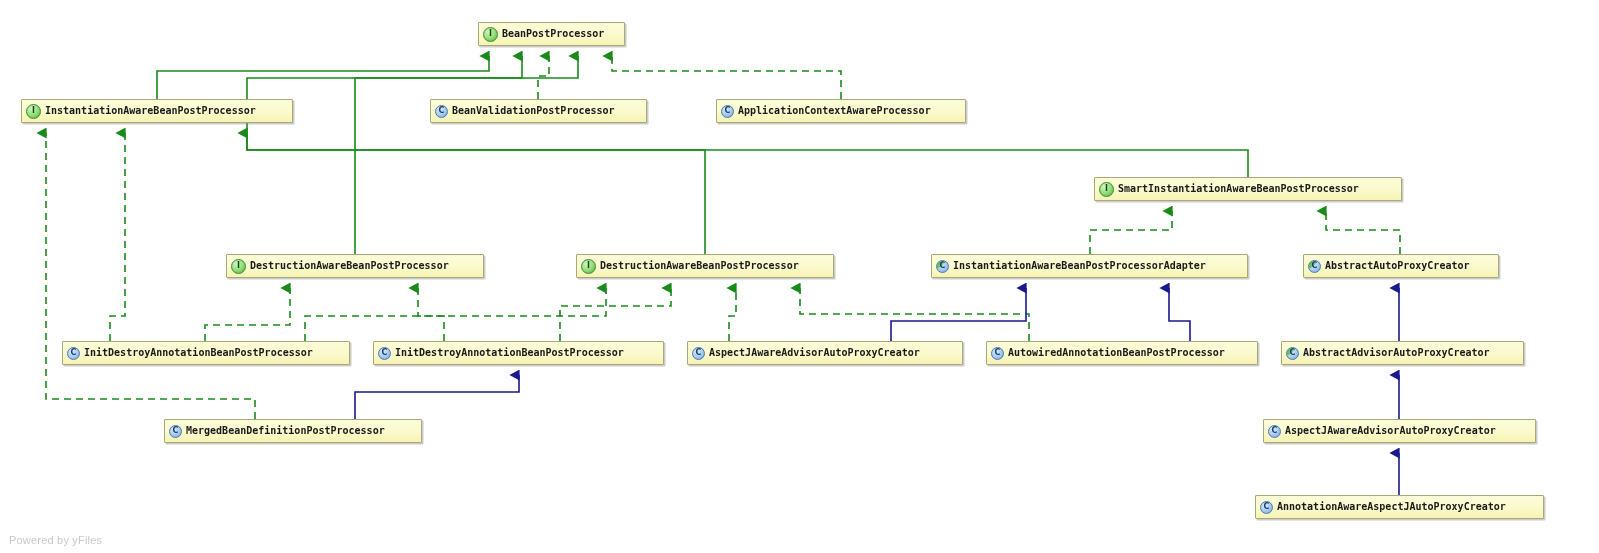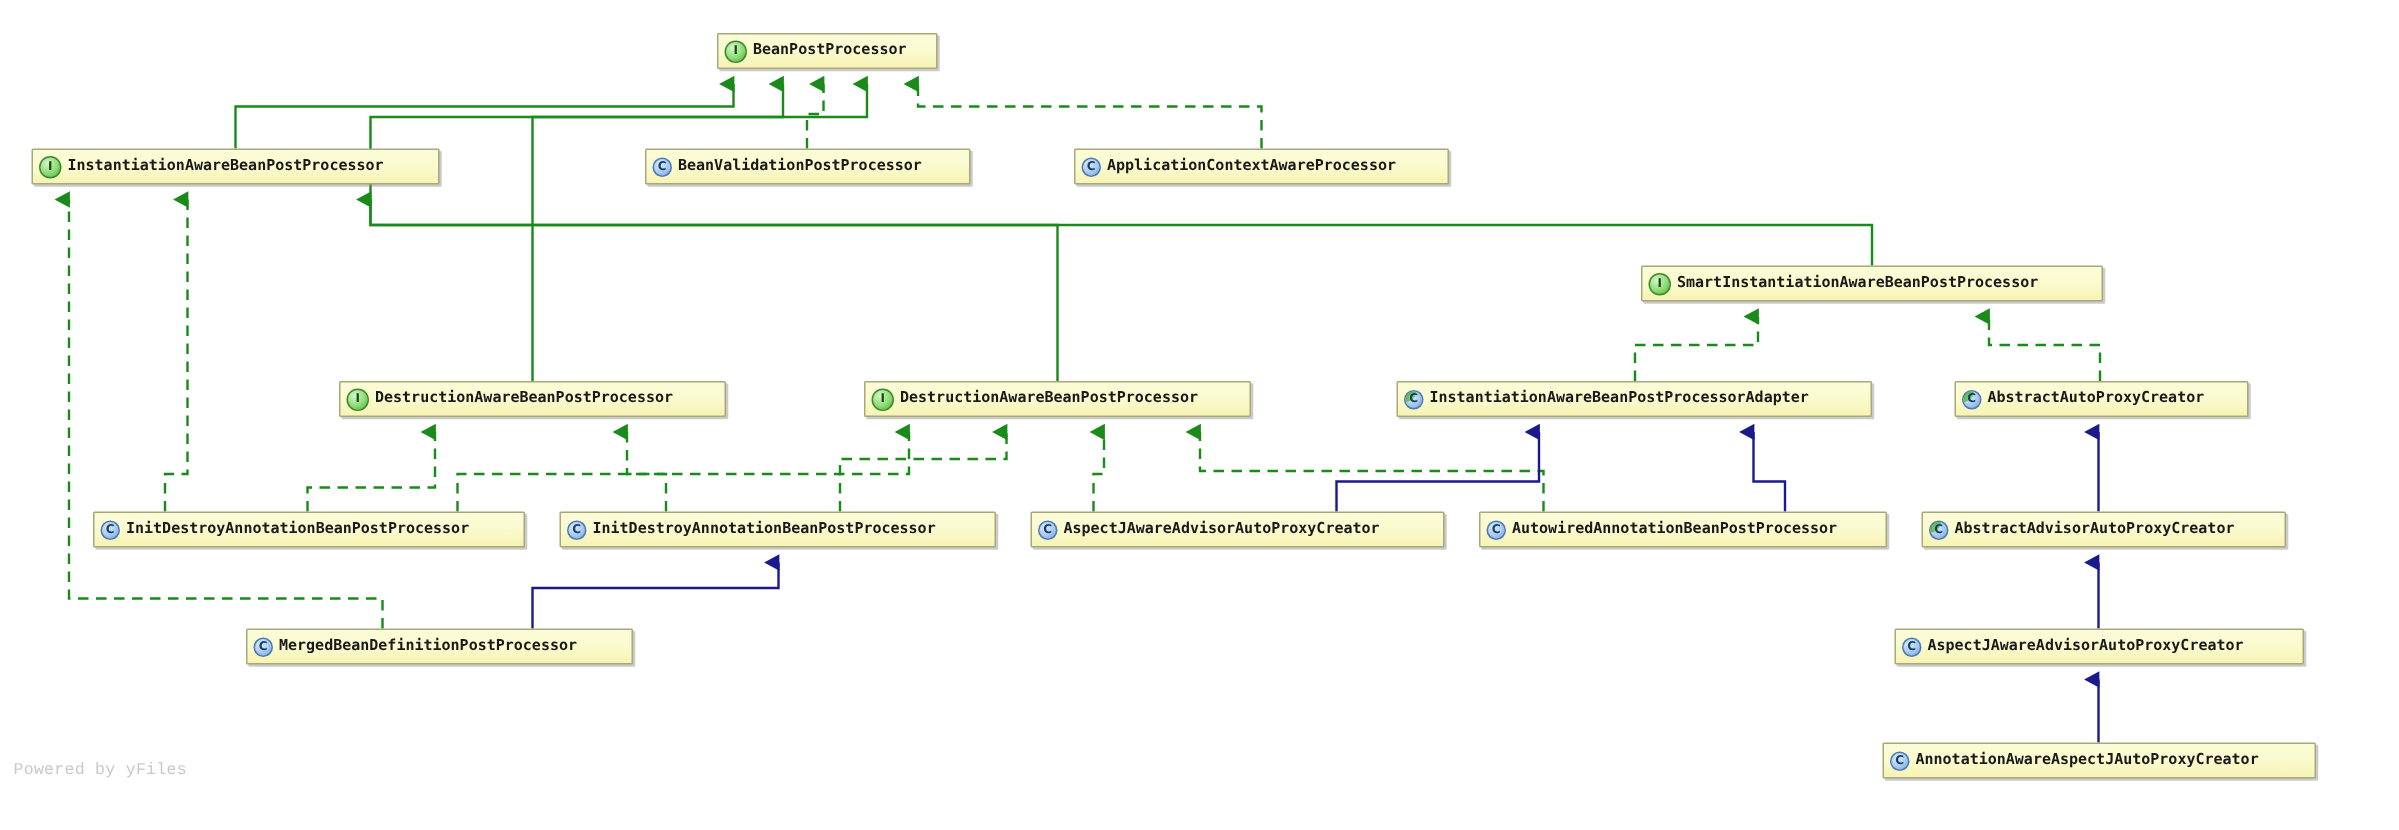--- a/index.html
+++ b/index.html
@@ -95,22 +95,22 @@
   .icon-abstract .wedge {
     position: absolute;
     left: 0; top: 0;
     width: 7px; height: 7px;
     background: radial-gradient(circle at 70% 70%, #8ddc74 0%, #4da83a 90%);
     border-bottom-right-radius: 7px;
   }
   .watermark {
     position: absolute;
     left: 9px;
-    top: 508px;
-    font-family: Liberation Mono, monospace;
+    top: 534px;
+    font-family: Liberation Sans, sans-serif;
     font-size: 11px;
     color: #c9c9c9;
     letter-spacing: 0.2px;
     user-select: none;
   }
 </style>
 </head>
 <body>
 
 <div id="diagram-root">

